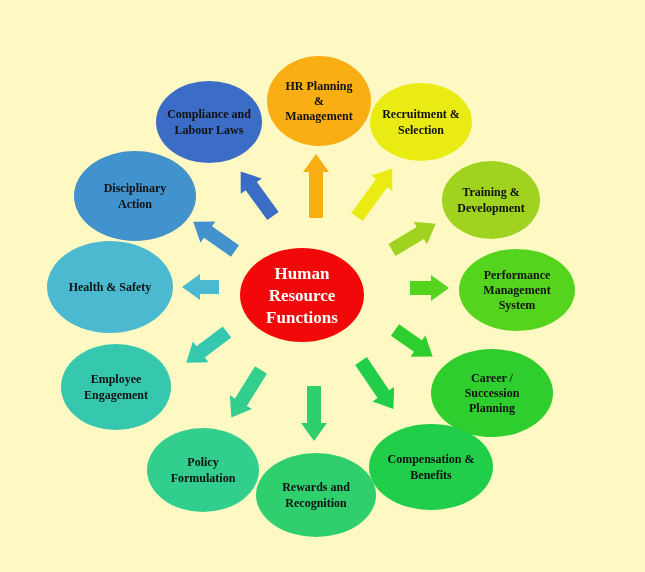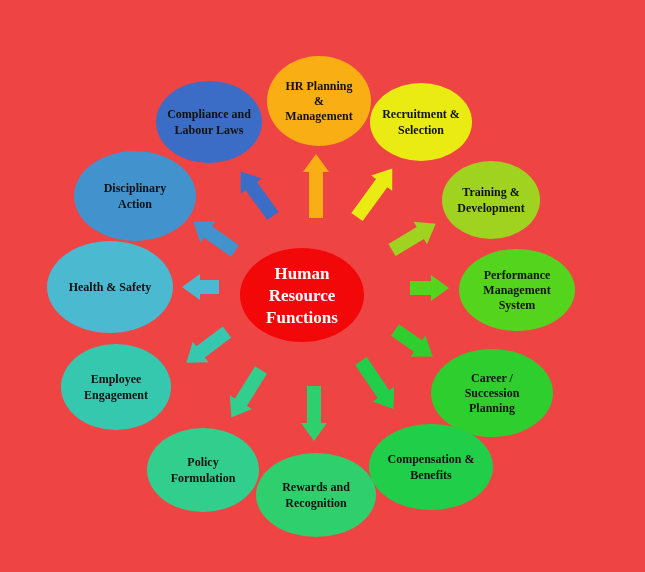--- a/index.html
+++ b/index.html
@@ -4,21 +4,21 @@
 <style>
   html, body {
     margin: 0;
     padding: 0;
     background: #ffffff;
   }
   .stage {
     position: relative;
     width: 645px;
     height: 572px;
-    background: #ef4444;
+    background: #fef9c3;
     overflow: hidden;
   }
   svg text {
     font-family: "Liberation Serif", "DejaVu Serif", serif;
     font-weight: bold;
   }
   .node-label {
     font-size: 12px;
     fill: #111111;
   }

